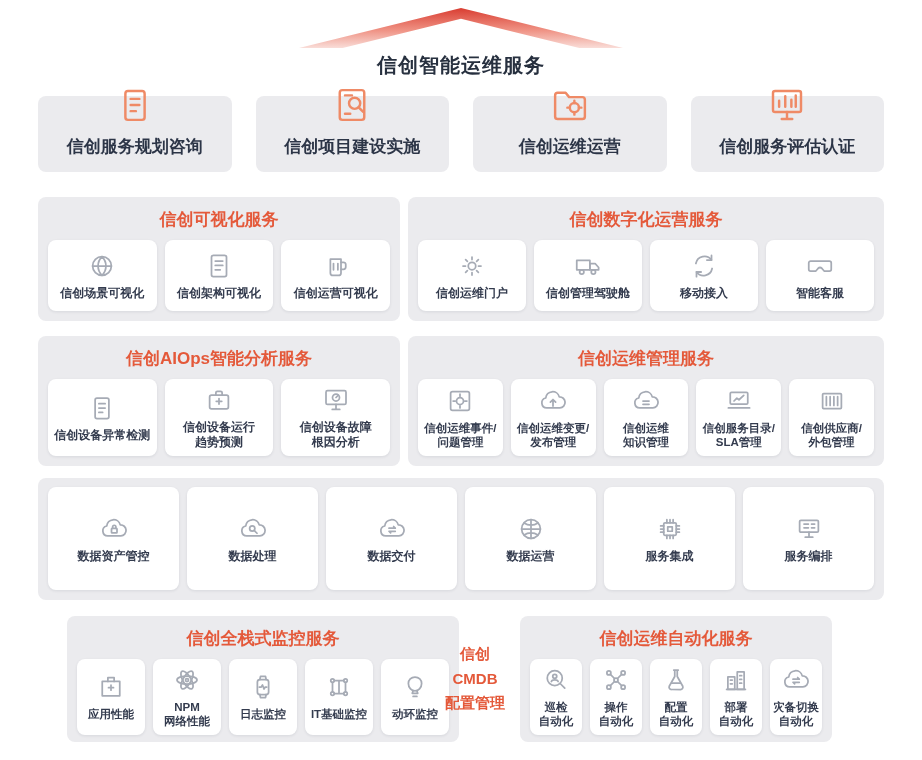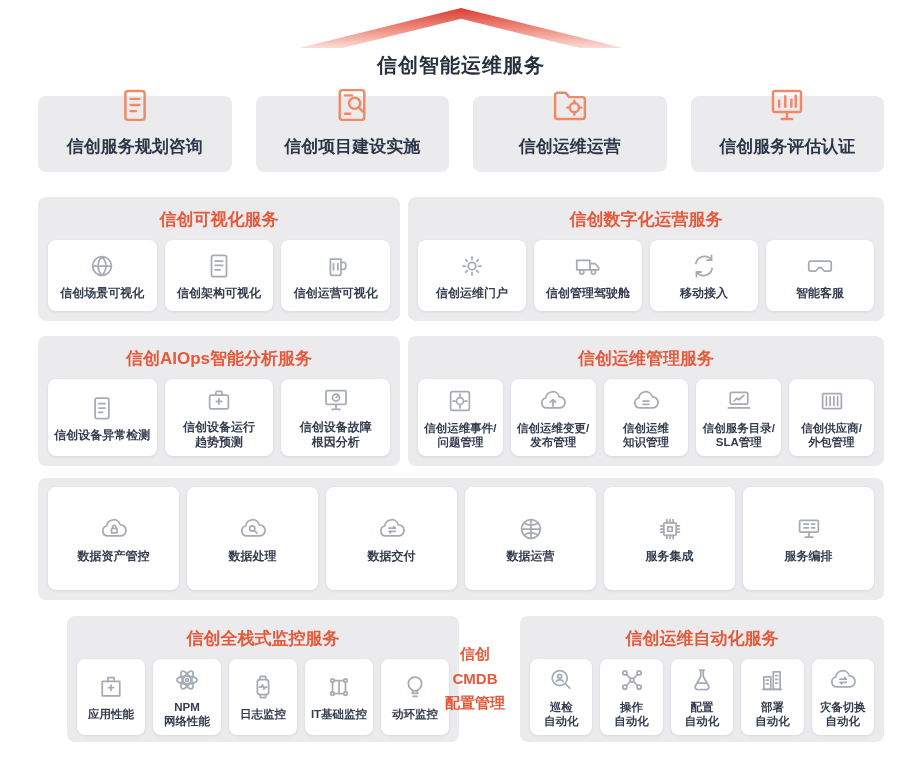--- a/index.html
+++ b/index.html
@@ -35,21 +35,21 @@
   .card .icon{width:30px;height:30px;color:#a6abb5;}
   .card-label{font-size:12px;font-weight:bold;color:#333b4e;text-align:center;
               line-height:1.25;white-space:pre-line;}
 
   .sec-viz{left:38px;top:197px;width:362px;height:124px;}
   .sec-digital{left:408px;top:197px;width:476px;height:124px;}
   .sec-aiops{left:38px;top:336px;width:362px;height:130px;}
   .sec-mgmt{left:408px;top:336px;width:476px;height:130px;}
   .sec-middle{left:38px;top:478px;width:846px;height:122px;}
   .sec-monitor{left:38px;top:616px;width:392px;height:126px;margin-left:29px;}
-  .sec-auto{left:520px;top:616px;width:364px;height:126px;}
+  .sec-auto{left:520px;top:616px;width:312px;height:126px;}
   .sec-mgmt .card-label{font-size:11.5px;}
   .sec-monitor .card-label,.sec-auto .card-label{font-size:11.5px;}
 
   .cmdb{position:absolute;left:436px;top:616px;width:78px;height:126px;
         display:flex;flex-direction:column;align-items:center;justify-content:center;gap:2px;}
   .cmdb-line{font-size:15px;font-weight:bold;color:#e4593a;line-height:1.5;}
 </style>
 </head>
 <body>
 

